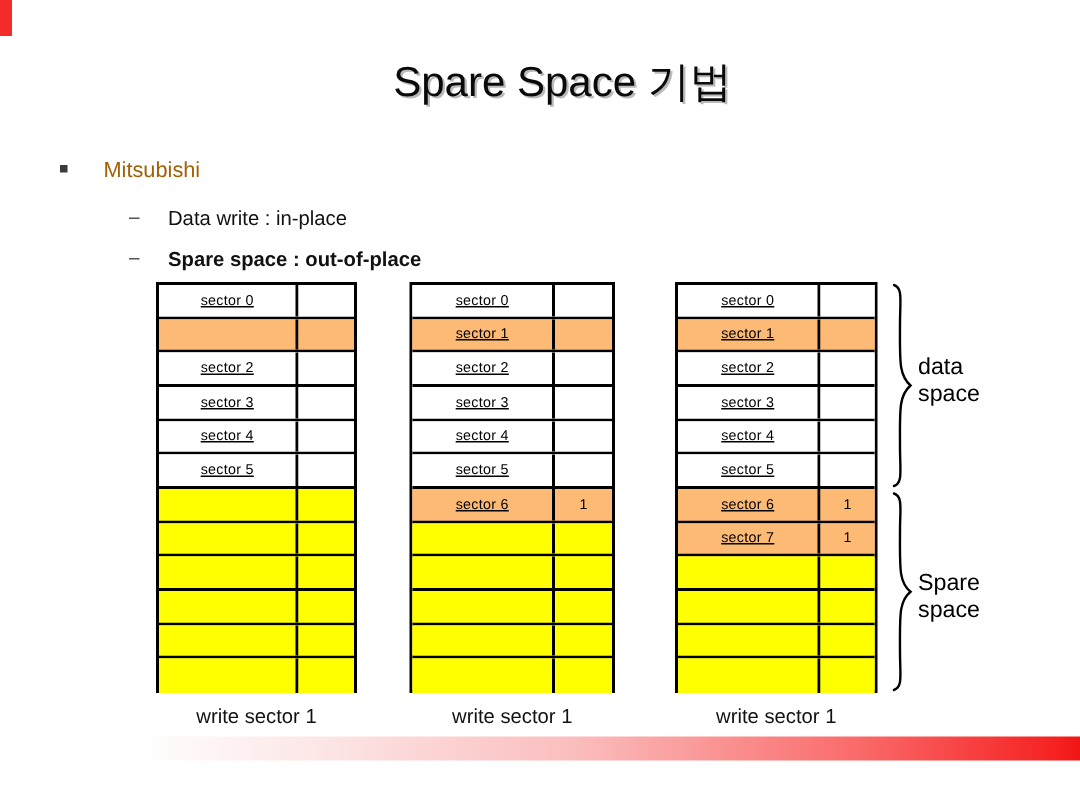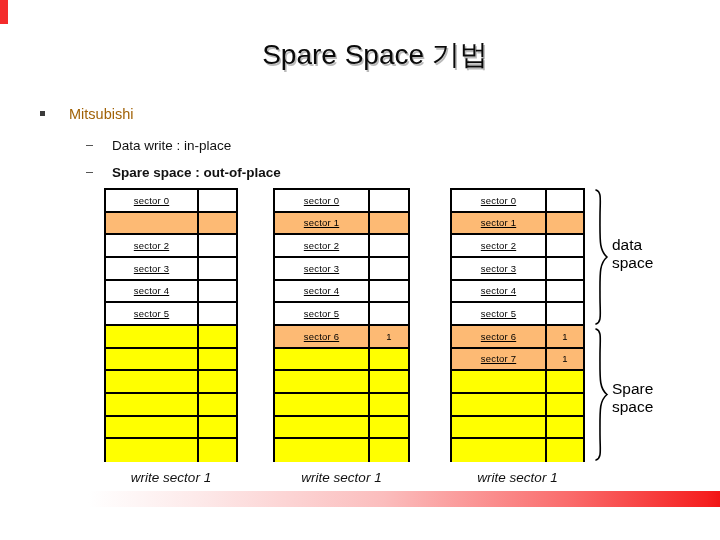--- a/index.html
+++ b/index.html
@@ -134,21 +134,20 @@
   #table-3 .cell-main { flex-basis: 95px; }
 
   
   .caption {
     position: absolute;
     top: 470px;
     font-size: 13.5px;
     color: #111;
     white-space: nowrap;
     text-align: center;
-    font-style: italic;
   }
   #caption-1 { left: 104px; width: 134px; }
   #caption-2 { left: 273px; width: 137px; }
   #caption-3 { left: 450px; width: 135px; }
 
   
   .brace {
     position: absolute;
     left: 593px;
   }

